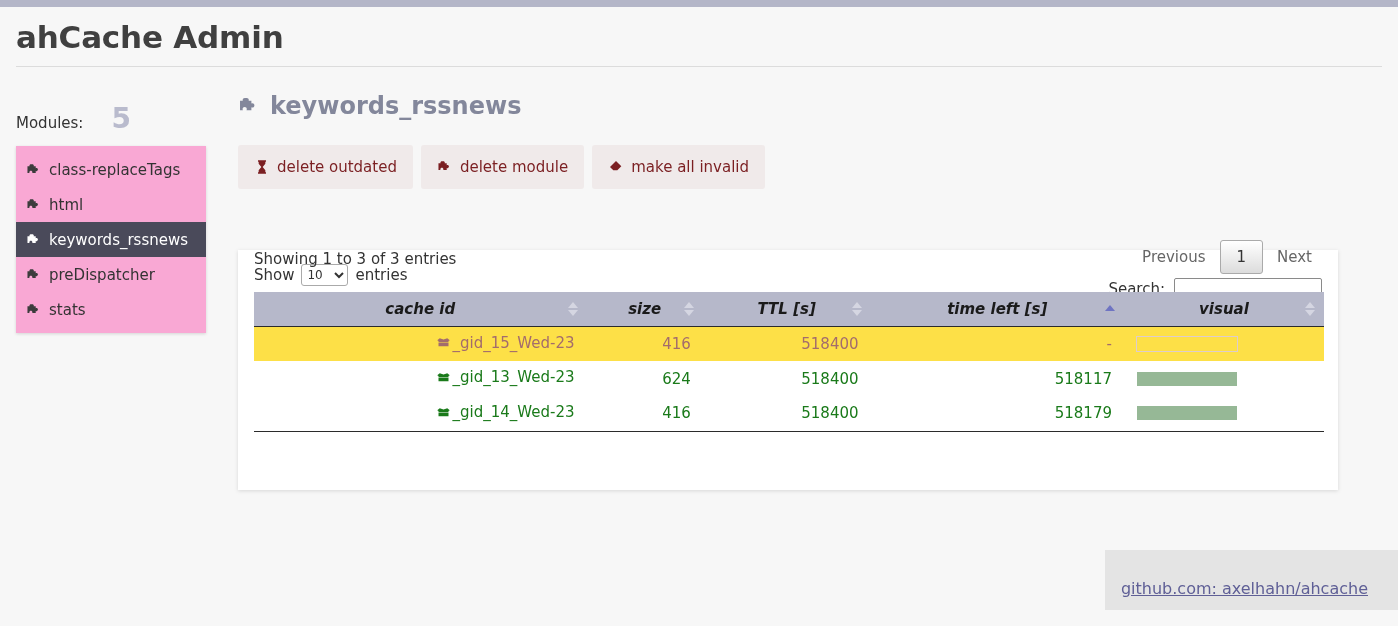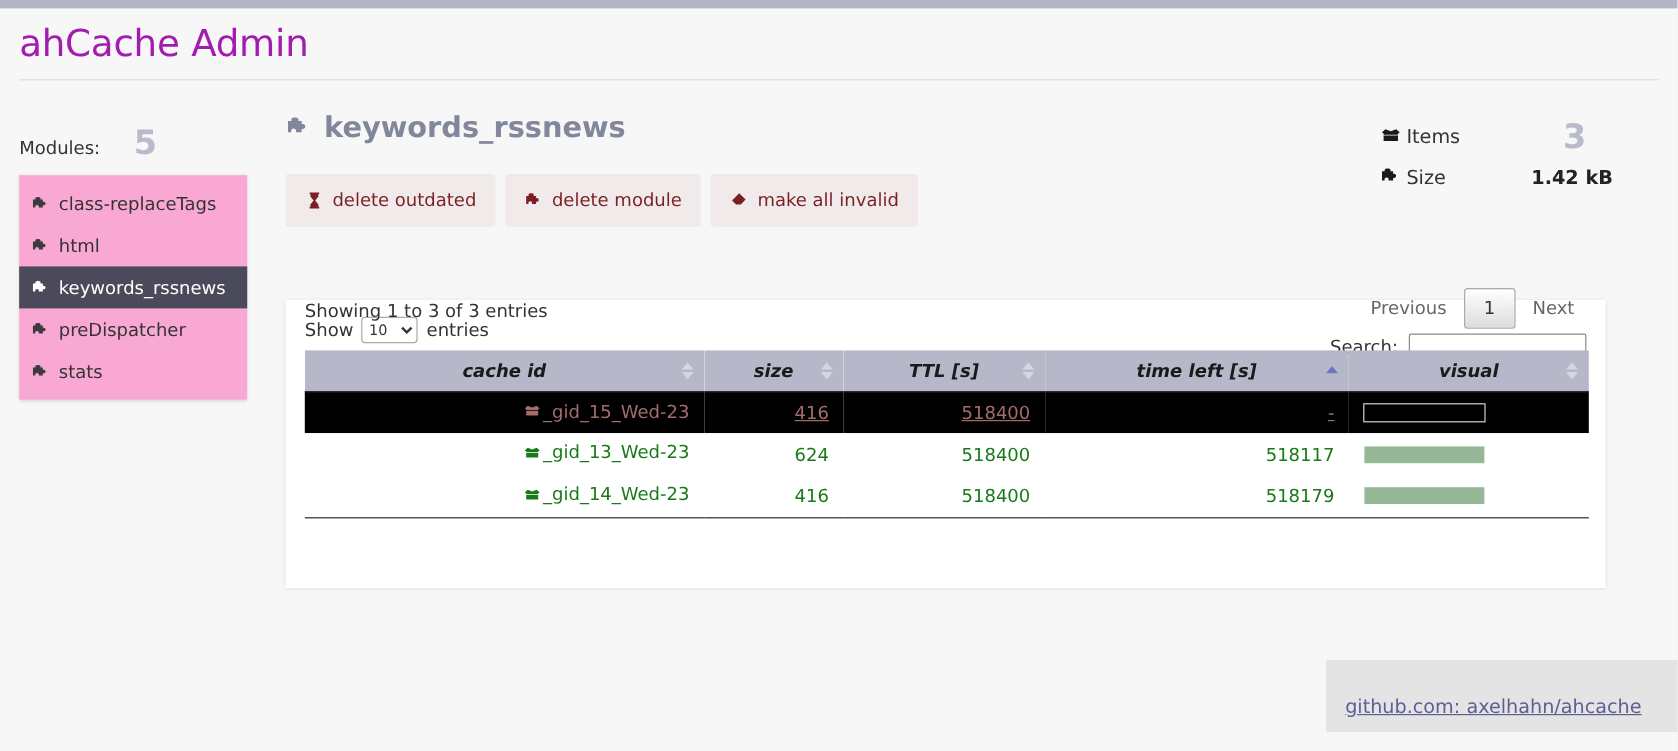--- a/index.html
+++ b/index.html
@@ -17,22 +17,22 @@
   }
   
   .topbar {
     position: absolute; left: 0; top: 0;
     width: 1398px; height: 7px;
     background: #b4b6c8;
   }
   
   .apptitle {
     position: absolute; left: 16px; top: 19px;
-    font-size: 31px; font-weight: normal;
-    color: #a21caf;
+    font-size: 31px; font-weight: bold;
+    color: #404040;
     letter-spacing: -0.2px;
     white-space: nowrap;
   }
   .title-rule {
     position: absolute; left: 16px; top: 66px;
     width: 1366px; height: 1px;
     background: #dcdcdc;
   }
   
   .modules-line {
@@ -187,21 +187,21 @@
   .tri.dn { border-top: 6px solid #d5d6e2; }
   .tri.up.on { border-bottom-color: #6f74c2; }
   table.dt tbody td {
     height: 35px;
     padding: 0 12px;
     font-size: 15px;
     text-align: right;
     white-space: nowrap;
   }
   tr.r-valid td { color: #1a7a1a; background: #fff; }
-  tr.r-old td { color: #a36c6c; background: #000000; text-decoration: underline; }
+  tr.r-old td { color: #a36c6c; background: #fde047; }
   tr.last td { border-bottom: 1px solid #2b2b2b; }
   td.c-id { text-align: left; }
   td.c-id a {
     color: inherit;
     text-decoration: underline;
     cursor: pointer;
   }
   td.c-id .idwrap { display: inline-flex; align-items: center; }
   td.c-id .ico { margin-right: 2px; display: flex; align-items: center; }
   td.c-vis { text-align: left; width: 200px; }
@@ -335,41 +335,20 @@
       <button class="abtn">
         <span class="ico">
           <svg width="16" height="16" viewBox="0 0 24 24" fill="#7b1f22">
             <path d="M12 3l8 8-6 6H8l-5-5z"></path>
           </svg>
         </span>
         <span>make all invalid</span>
       </button>
     </div>
 
-  <div class="stats">
-    <div class="stat-row">
-      <span class="stat-ico">
-        <svg width="18" height="18" viewBox="0 0 24 24" fill="#1a1a1a" aria-hidden="true">
-          <path d="M2 8.5l4-3.5 6 2.2L18 5l4 3.5-2 1.2V11H4V9.7z"></path>
-          <path d="M4 12h16v6H4z"></path>
-        </svg>
-      </span>
-      <span class="stat-label">Items</span>
-      <span class="stat-items-val">3</span>
-    </div>
-    <div class="stat-row">
-      <span class="stat-ico">
-        <svg width="18" height="18" viewBox="0 0 24 24" fill="#1a1a1a" aria-hidden="true">
-          <path d="M9.5 3.2c1.3 0 2.3 1 2.3 2.2 0 .4-.1.7-.3 1h3.1v3c.3-.2.7-.3 1.1-.3 1.2 0 2.2 1 2.2 2.3s-1 2.3-2.2 2.3c-.4 0-.8-.1-1.1-.3v3.1H9.3c.2-.3.3-.7.3-1.1 0-1.2-1-2.2-2.3-2.2S5 14.2 5 15.4c0 .4.1.8.3 1.1H2.2V6.4h3.2c-.2-.3-.3-.6-.3-1 0-1.2 1-2.2 2.3-2.2z"></path>
-        </svg>
-      </span>
-      <span class="stat-label">Size</span>
-      <span class="stat-size-val">1.42 kB</span>
-    </div>
-  </div>
 
   <div class="card">
     <div class="card-inner">
 
       <div class="show-entries">
         <span>Show</span>
         <select id="pagelen"><option value="10">10</option><option value="25">25</option><option value="50">50</option><option value="100">100</option></select>
         <span>entries</span>
       </div>
 

